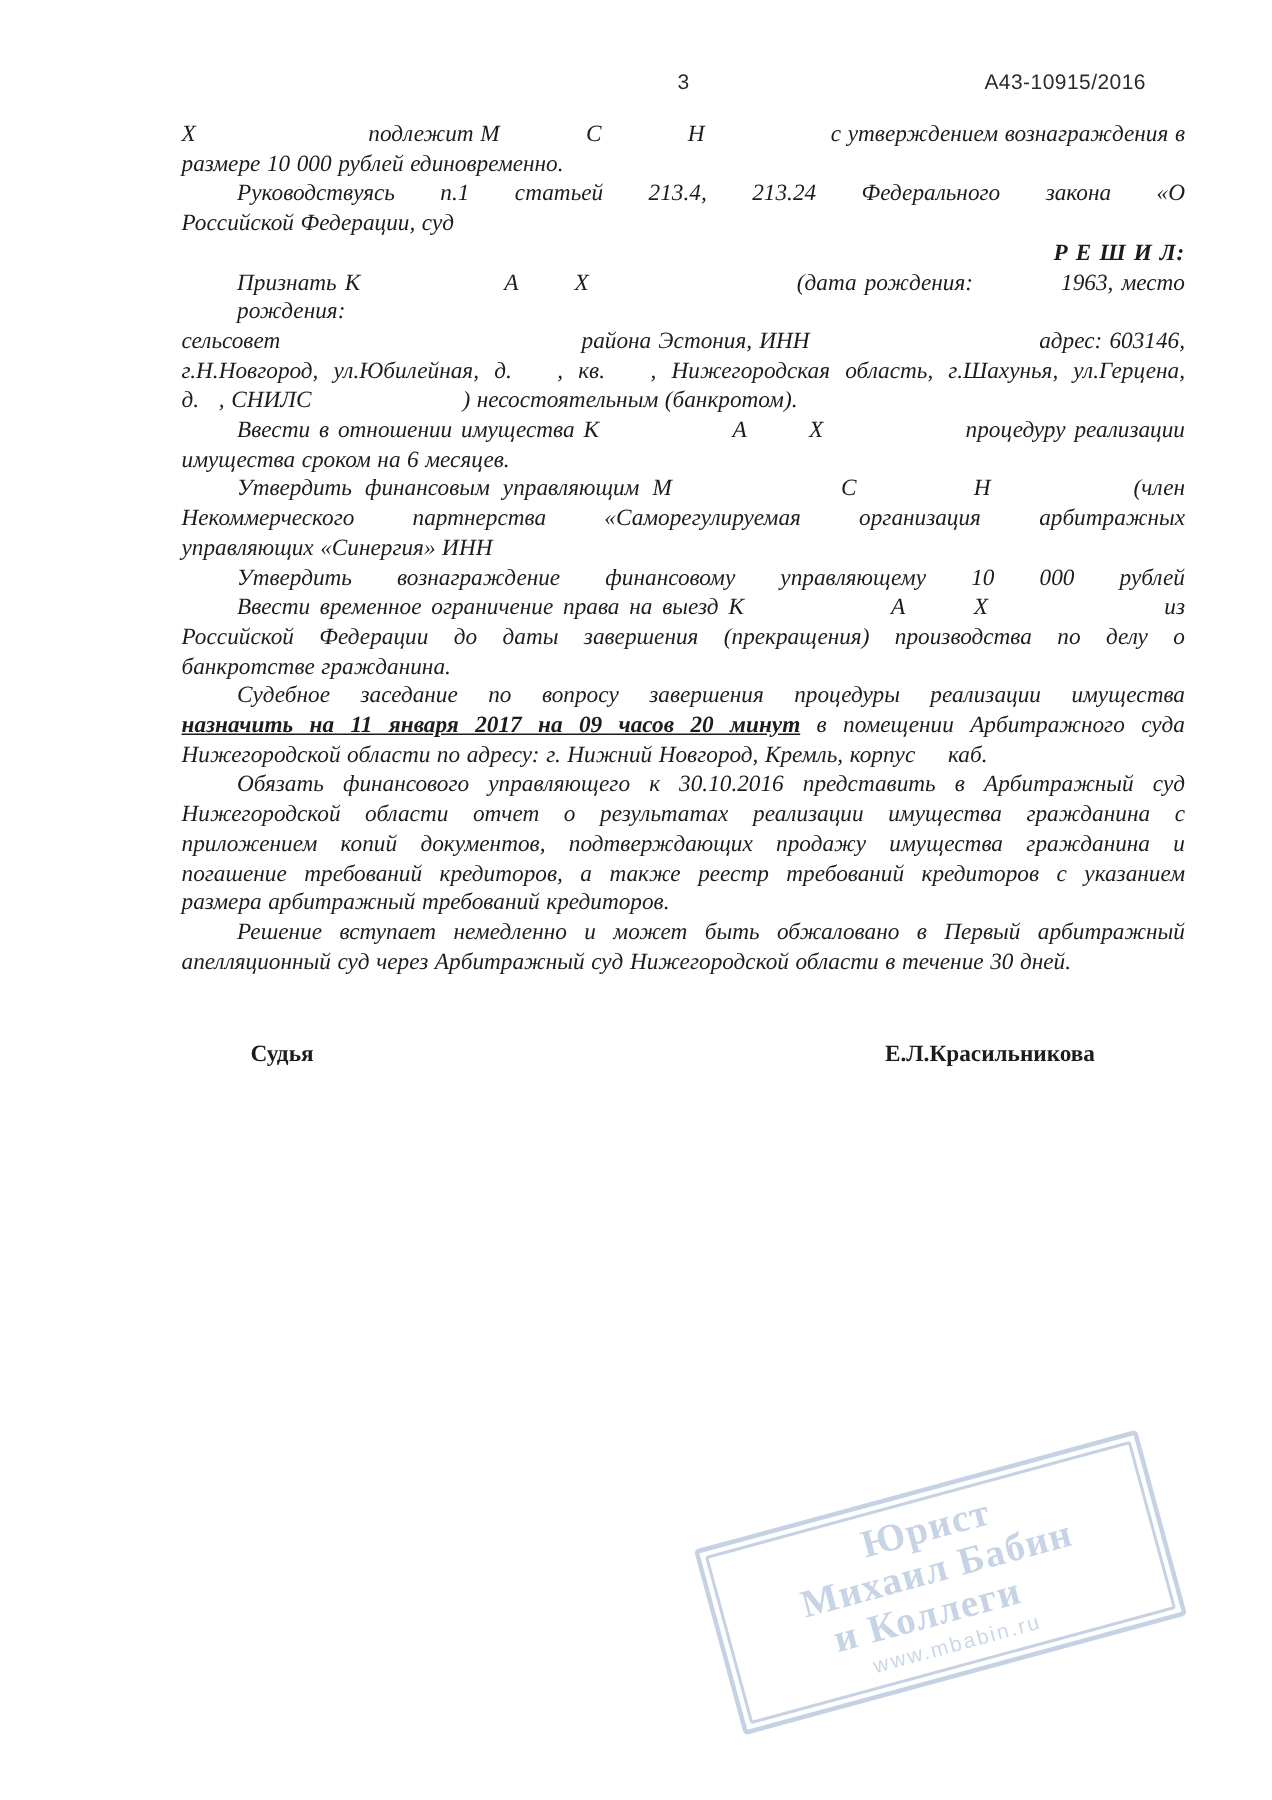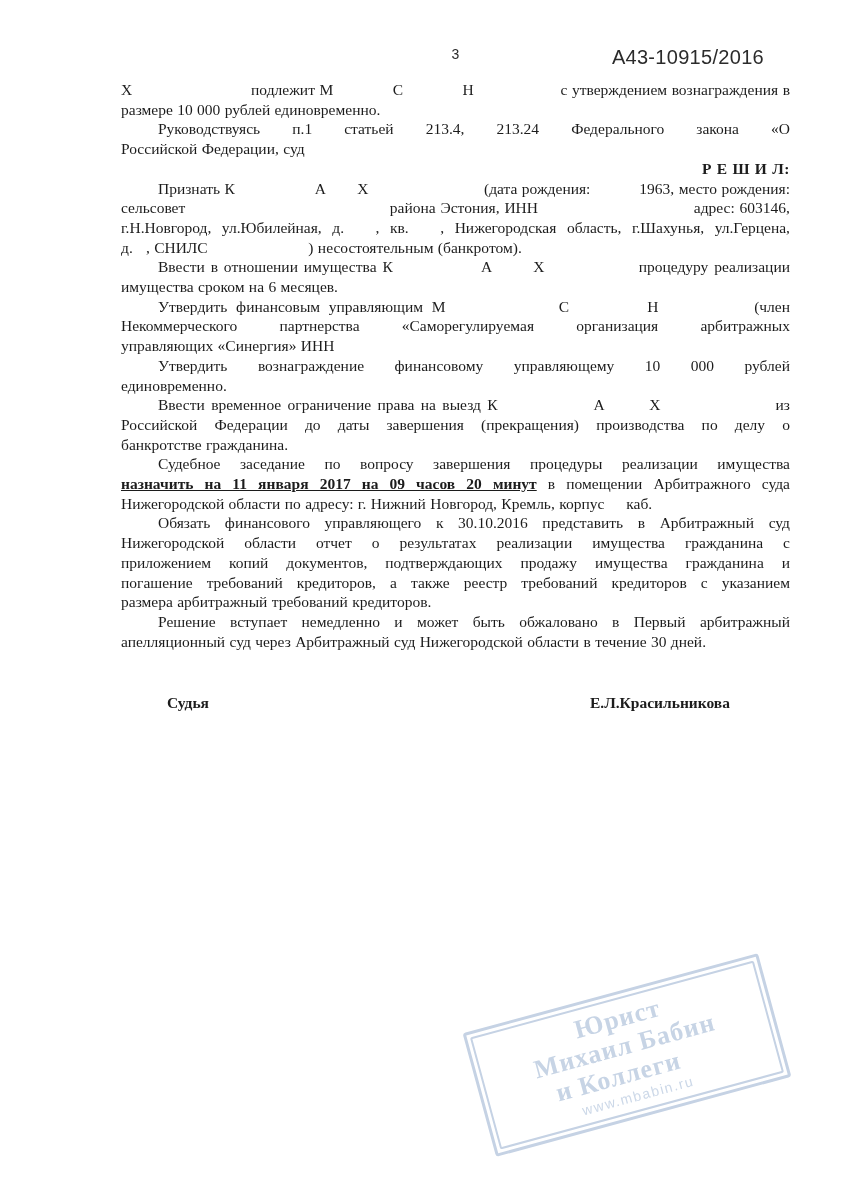--- a/index.html
+++ b/index.html
@@ -14,27 +14,28 @@
   
   .page-number {
     position:absolute; left:121px; top:46px; width:669px;
     text-align:center;
     font-family:"Liberation Sans","DejaVu Sans",sans-serif;
     font-size:14px; color:#2b2b2b;
   }
   .case-number {
     position:absolute; right:84px; top:46px;
     font-family:"Liberation Sans","DejaVu Sans",sans-serif;
-    font-size:20px; letter-spacing:.3px; color:#2b2b2b;
+    font-size:14px; letter-spacing:.3px; color:#2b2b2b;
   }
   
   .doc-body {
     position:absolute; left:121px; top:80px; width:669px;
     font-size:15.5px; line-height:19.7px;
     word-spacing:.5px;
+    font-style:italic;
   }
   .doc-body .line {
     text-align:justify;
     text-align-last:justify;
     white-space:normal;
     min-height:19.7px;
   }
   .doc-body .line.last { text-align-last:left; }
   .doc-body .line.indent { padding-left:37px; }
   .doc-body .heading {
@@ -100,21 +101,20 @@
       <div class="line indent"><span>Признать К&nbsp;&nbsp;&nbsp;&nbsp;&nbsp;&nbsp;&nbsp;&nbsp;&nbsp;&nbsp;&nbsp;&nbsp;&nbsp;&nbsp;&nbsp;&nbsp;&nbsp;&nbsp;А&nbsp;&nbsp;&nbsp;&nbsp;&nbsp;&nbsp;&nbsp;Х&nbsp;&nbsp;&nbsp;&nbsp;&nbsp;&nbsp;&nbsp;&nbsp;&nbsp;&nbsp;&nbsp;&nbsp;&nbsp;&nbsp;&nbsp;&nbsp;&nbsp;&nbsp;&nbsp;&nbsp;&nbsp;&nbsp;&nbsp;&nbsp;&nbsp;&nbsp;(дата рождения:&nbsp;&nbsp;&nbsp;&nbsp;&nbsp;&nbsp;&nbsp;&nbsp;&nbsp;&nbsp;&nbsp;1963, место рождения:</span></div>
       <div class="line"><span>сельсовет&nbsp;&nbsp;&nbsp;&nbsp;&nbsp;&nbsp;&nbsp;&nbsp;&nbsp;&nbsp;&nbsp;&nbsp;&nbsp;&nbsp;&nbsp;&nbsp;&nbsp;&nbsp;&nbsp;&nbsp;&nbsp;&nbsp;&nbsp;&nbsp;&nbsp;&nbsp;&nbsp;&nbsp;&nbsp;&nbsp;&nbsp;&nbsp;&nbsp;&nbsp;&nbsp;&nbsp;&nbsp;&nbsp;&nbsp;&nbsp;&nbsp;&nbsp;района Эстония, ИНН&nbsp;&nbsp;&nbsp;&nbsp;&nbsp;&nbsp;&nbsp;&nbsp;&nbsp;&nbsp;&nbsp;&nbsp;&nbsp;&nbsp;&nbsp;&nbsp;&nbsp;&nbsp;&nbsp;&nbsp;&nbsp;&nbsp;&nbsp;&nbsp;&nbsp;&nbsp;&nbsp;&nbsp;&nbsp;&nbsp;&nbsp;&nbsp;адрес: 603146,</span></div>
       <div class="line"><span>г.Н.Новгород, ул.Юбилейная, д.&nbsp;&nbsp;&nbsp;, кв.&nbsp;&nbsp;&nbsp;, Нижегородская область, г.Шахунья, ул.Герцена,</span></div>
       <div class="line last"><span>д.&nbsp;&nbsp;&nbsp;, СНИЛС&nbsp;&nbsp;&nbsp;&nbsp;&nbsp;&nbsp;&nbsp;&nbsp;&nbsp;&nbsp;&nbsp;&nbsp;&nbsp;&nbsp;&nbsp;&nbsp;&nbsp;&nbsp;&nbsp;&nbsp;&nbsp;&nbsp;&nbsp;) несостоятельным (банкротом).</span></div>
       <div class="line indent"><span>Ввести в отношении имущества К&nbsp;&nbsp;&nbsp;&nbsp;&nbsp;&nbsp;&nbsp;&nbsp;&nbsp;&nbsp;&nbsp;&nbsp;&nbsp;&nbsp;&nbsp;А&nbsp;&nbsp;&nbsp;&nbsp;&nbsp;&nbsp;&nbsp;Х&nbsp;&nbsp;&nbsp;&nbsp;&nbsp;&nbsp;&nbsp;&nbsp;&nbsp;&nbsp;&nbsp;&nbsp;&nbsp;&nbsp;&nbsp;&nbsp;процедуру реализации</span></div>
       <div class="line last"><span>имущества сроком на 6 месяцев.</span></div>
       <div class="line indent"><span>Утвердить финансовым управляющим М&nbsp;&nbsp;&nbsp;&nbsp;&nbsp;&nbsp;&nbsp;&nbsp;&nbsp;&nbsp;&nbsp;&nbsp;&nbsp;С&nbsp;&nbsp;&nbsp;&nbsp;&nbsp;&nbsp;&nbsp;&nbsp;&nbsp;Н&nbsp;&nbsp;&nbsp;&nbsp;&nbsp;&nbsp;&nbsp;&nbsp;&nbsp;&nbsp;&nbsp;(член</span></div>
       <div class="line"><span>Некоммерческого партнерства «Саморегулируемая организация арбитражных</span></div>
       <div class="line last"><span>управляющих «Синергия» ИНН</span></div>
       <div class="line indent"><span>Утвердить вознаграждение финансовому управляющему 10 000 рублей</span></div>
-      <div class="line last"><span>единовременно.</span></div>
       <div class="line indent"><span>Ввести временное ограничение права на выезд К&nbsp;&nbsp;&nbsp;&nbsp;&nbsp;&nbsp;&nbsp;&nbsp;&nbsp;&nbsp;&nbsp;&nbsp;&nbsp;&nbsp;&nbsp;А&nbsp;&nbsp;&nbsp;&nbsp;&nbsp;&nbsp;&nbsp;Х&nbsp;&nbsp;&nbsp;&nbsp;&nbsp;&nbsp;&nbsp;&nbsp;&nbsp;&nbsp;&nbsp;&nbsp;&nbsp;&nbsp;&nbsp;&nbsp;&nbsp;&nbsp;из</span></div>
       <div class="line"><span>Российской Федерации до даты завершения (прекращения) производства по делу о</span></div>
       <div class="line last"><span>банкротстве гражданина.</span></div>
       <div class="line indent"><span>Судебное заседание по вопросу завершения процедуры реализации имущества</span></div>
       <div class="line"><span class="bu">назначить на 11 января 2017 на 09 часов 20 минут</span><span> в помещении Арбитражного суда</span></div>
       <div class="line last"><span>Нижегородской области по адресу: г. Нижний Новгород, Кремль, корпус&nbsp;&nbsp;&nbsp;&nbsp;&nbsp;каб.</span></div>
       <div class="line indent"><span>Обязать финансового управляющего к 30.10.2016 представить в Арбитражный суд</span></div>
       <div class="line"><span>Нижегородской области отчет о результатах реализации имущества гражданина с</span></div>
       <div class="line"><span>приложением копий документов, подтверждающих продажу имущества гражданина и</span></div>
       <div class="line"><span>погашение требований кредиторов, а также реестр требований кредиторов с указанием</span></div>

